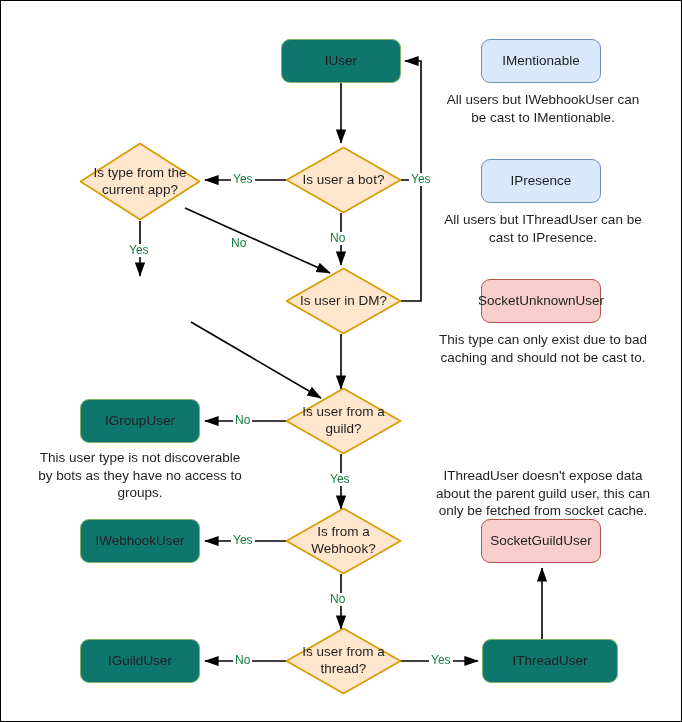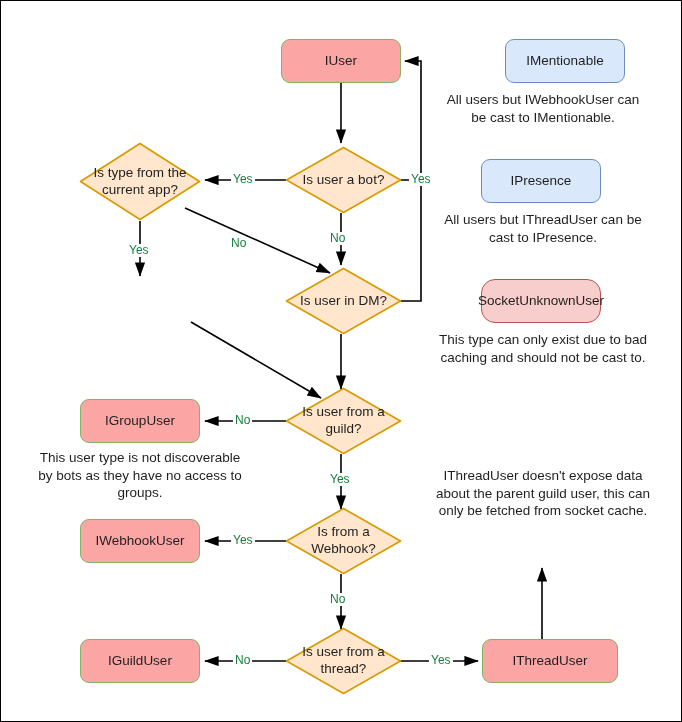--- a/index.html
+++ b/index.html
@@ -36,32 +36,31 @@
     text-align: center;
     font-size: 13.5px;
     color: #1f1f1f;
     line-height: 1.25;
   }
   .box {
     border-radius: 9px;
     border: 1.3px solid;
   }
   .box.green {
-    background: #fca5a5;
+    background: #0f766e;
     border-color: #82b366;
     text-align: right;
   }
   .box.blue {
     background: #dae8fc;
     border-color: #6c8ebf;
   }
   .box.red {
     background: #f8cecc;
     border-color: #b85450;
-    border-radius: 14px;
   }
   .diamond-wrap {
     position: absolute;
   }
   .diamond-wrap svg {
     position: absolute;
     left: 0;
     top: 0;
   }
   .diamond-label {
@@ -139,32 +138,35 @@
 
     <path d="M396,660 L477,660" stroke="#000000" stroke-width="1.6" fill="none" marker-end="url(#arrow)"></path>
 
     <path d="M541,638 L541,567" stroke="#000000" stroke-width="1.6" fill="none" marker-end="url(#arrow)"></path>
   </svg>
 
   <div class="node box green" style="left:280px; top:38px; width:120px; height:44px;">
     <span>IUser</span>
   </div>
 
-  <div class="node box blue" style="left:504px; top:38px; width:120px; height:44px;">
+  <div class="node box blue" style="left:480px; top:38px; width:120px; height:44px;">
     <span>IMentionable</span>
   </div>
 
   <div class="node box blue" style="left:480px; top:158px; width:120px; height:44px;">
     <span>IPresence</span>
   </div>
 
   <div class="node box red" style="left:480px; top:278px; width:120px; height:44px;">
     <span>SocketUnknownUser</span>
   </div>
 
+  <div class="node box red" style="left:480px; top:518px; width:120px; height:44px;">
+    <span>SocketGuildUser</span>
+  </div>
 
 
   <div class="node box green" style="left:79px; top:398px; width:120px; height:44px;">
     <span>IGroupUser</span>
   </div>
 
   <div class="node box green" style="left:79px; top:518px; width:120px; height:44px;">
     <span>IWebhookUser</span>
   </div>
 

